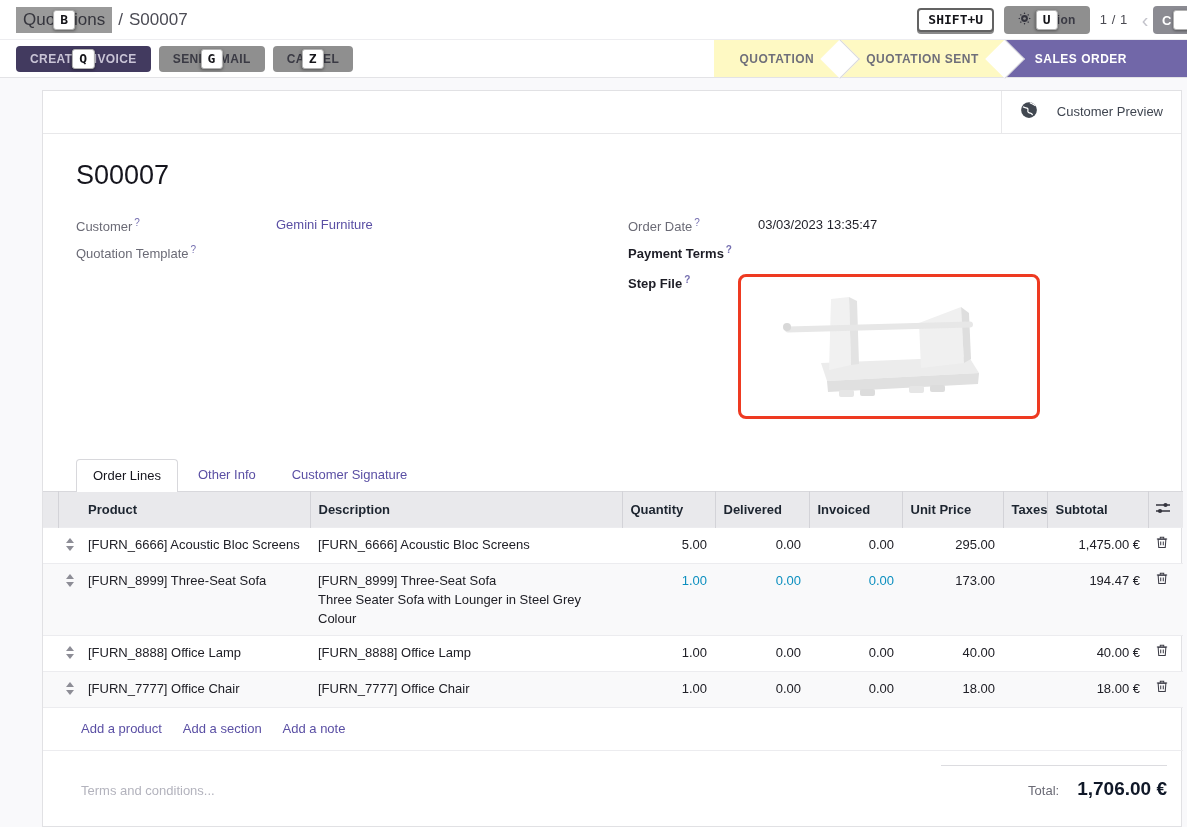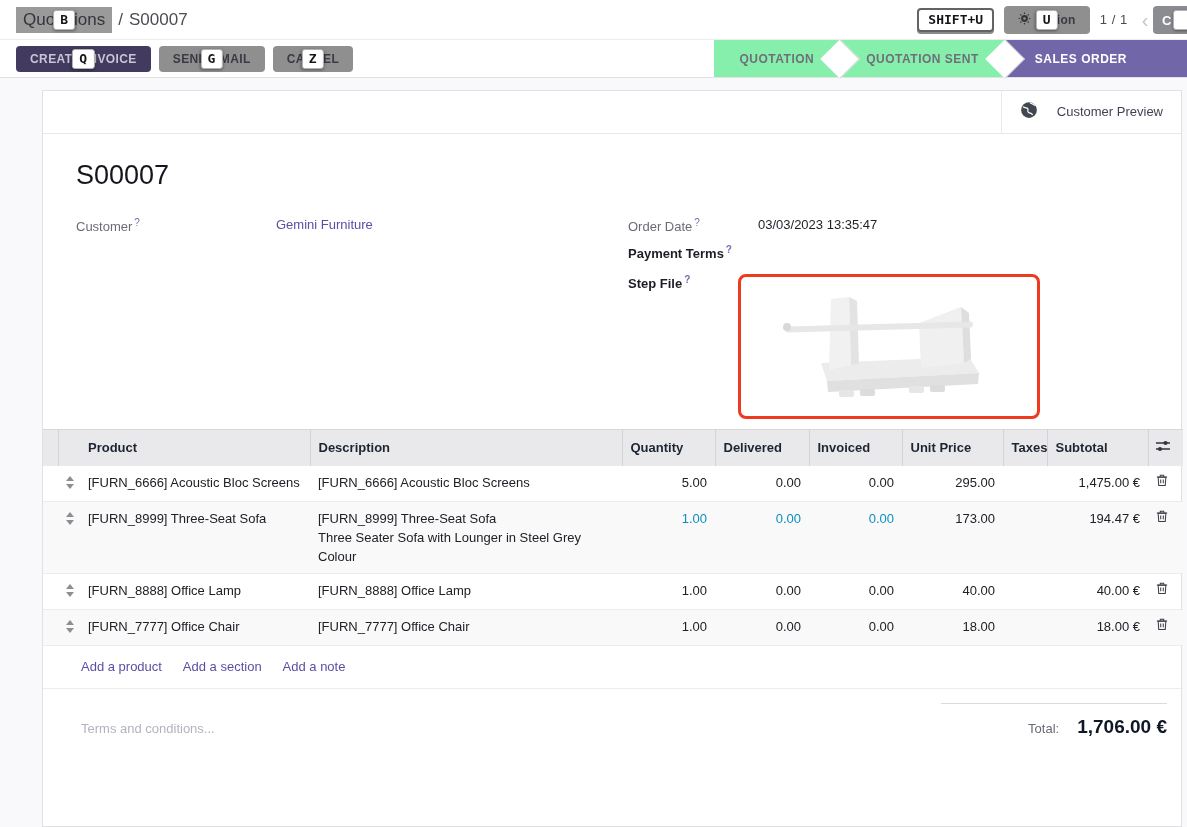--- a/index.html
+++ b/index.html
@@ -35,21 +35,21 @@
   .edge-btn .kbd { left:auto; right:28px; transform:translateY(-50%); }
 
   .bar2 { height:38px; background:#fff; border-bottom:1px solid #e3e3e6;
     display:flex; align-items:stretch; padding-left:16px; position:relative; }
   .bar2-left { display:flex; align-items:center; gap:8px; }
 
   
   .statusbar { margin-left:auto; display:flex; align-items:stretch; }
   .stage { position:relative; display:flex; align-items:center; padding:0 26px;
     font:700 12px "Liberation Sans", sans-serif; letter-spacing:.5px; color:#6f6f7a;
-    background:#86efac; cursor:pointer; }
+    background:#fef9c3; cursor:pointer; }
   .stage .lbl { position:relative; z-index:4; white-space:nowrap; }
   .stage.sep::after { content:""; position:absolute; right:-14px; top:50%; width:27px; height:27px;
     transform:translateY(-50%) rotate(45deg); background:#fff;
     border-top:1px solid #d9d9dd; border-right:1px solid #d9d9dd; z-index:2; }
   .stage.active { background:#7167a8; color:#fff; padding-left:30px; padding-right:60px; z-index:1; }
 
   
   .sheet { width:1140px; margin:12px 0 0 42px; background:#fff;
     border:1px solid #e1e1e4; height:737px; position:relative; }
   .sheet-strip { height:43px; border-bottom:1px solid #e8e8ea; display:flex; justify-content:flex-end; }
@@ -193,20 +193,24 @@
 
   <div class="fields">
 
     <div class="fcol-left">
       <div class="frow">
         <span class="flabel"><span>Customer</span><sup class="help">?</sup></span>
         <span class="fvalue">
           <span class="link">Gemini Furniture</span>
         </span>
       </div>
+      <div class="frow">
+        <span class="flabel"><span>Quotation Template</span><sup class="help">?</sup></span>
+        <span class="fvalue"></span>
+      </div>
     </div>
 
     <div class="fcol-right">
       <div class="frow">
         <span class="flabel"><span>Order Date</span><sup class="help">?</sup></span>
         <span class="fvalue">03/03/2023 13:35:47</span>
       </div>
       <div class="frow" style="margin-bottom:12px">
         <span class="flabel bold"><span>Payment Terms</span><sup class="help">?</sup></span>
         <span class="fvalue"></span>
@@ -228,20 +232,25 @@
               <polygon points="192,22 200,28 202,74 195,78" fill="#dedede"></polygon>
               <rect x="16" y="39" width="188" height="6" rx="3" fill="#e7e7e7" transform="rotate(-1.5 110 42)"></rect>
               <circle cx="18" cy="42" r="4" fill="#d8d8d8"></circle>
             </svg>
           </span>
         </div>
       </div>
     </div>
   </div>
 
+  <div class="tabs">
+    <div class="tab active">Order Lines</div>
+    <div class="tab">Other Info</div>
+    <div class="tab">Customer Signature</div>
+  </div>
 
   <table class="lines">
     <colgroup>
       <col style="width:15px">
         <col style="width:22px">
         <col style="width:230px">
         <col style="width:312px">
       <col style="width:93px">
         <col style="width:94px">
         <col style="width:93px">

